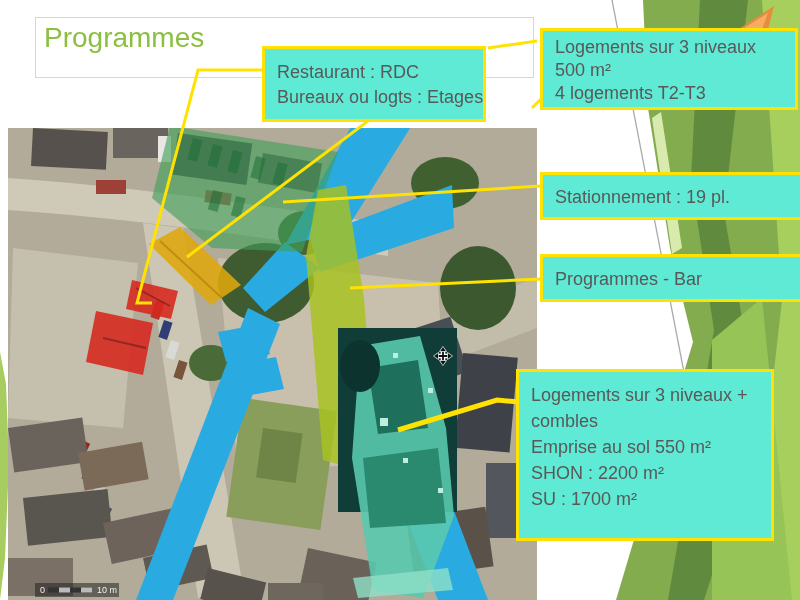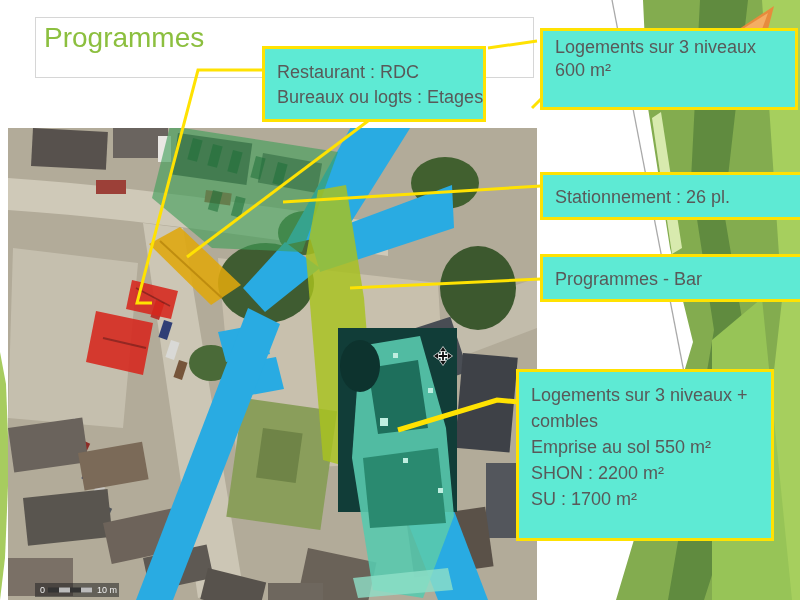--- a/index.html
+++ b/index.html
@@ -197,25 +197,26 @@
   <path d="M541,404 L497,400 L398,430" stroke="#ffe202" stroke-width="5" fill="none"></path>
 </svg>
 
 <div id="callout-restaurant-rdc" class="ybox">
   <div class="ln">Restaurant : RDC</div>
   <div class="ln">Bureaux ou logts : Etages</div>
 </div>
 
 <div id="box-logements-3" class="ybox">
   <div class="ln">Logements sur 3 niveaux</div>
-  <div class="ln">600 m²</div>
+  <div class="ln">500 m²</div>
+  <div class="ln">4 logements T2-T3</div>
 </div>
 
 <div id="box-stationnement" class="ybox">
-  <div class="ln">Stationnement : 26 pl.</div>
+  <div class="ln">Stationnement : 19 pl.</div>
 </div>
 
 <div id="box-restaurant-bar" class="ybox">
   <div class="ln">Programmes - Bar</div>
 </div>
 
 <div id="box-logements-combles" class="ybox">
   <div class="wrap">Logements sur 3 niveaux + combles</div>
   <div class="ln">Emprise au sol 550 m²</div>
   <div class="ln">SHON : 2200 m²</div>

